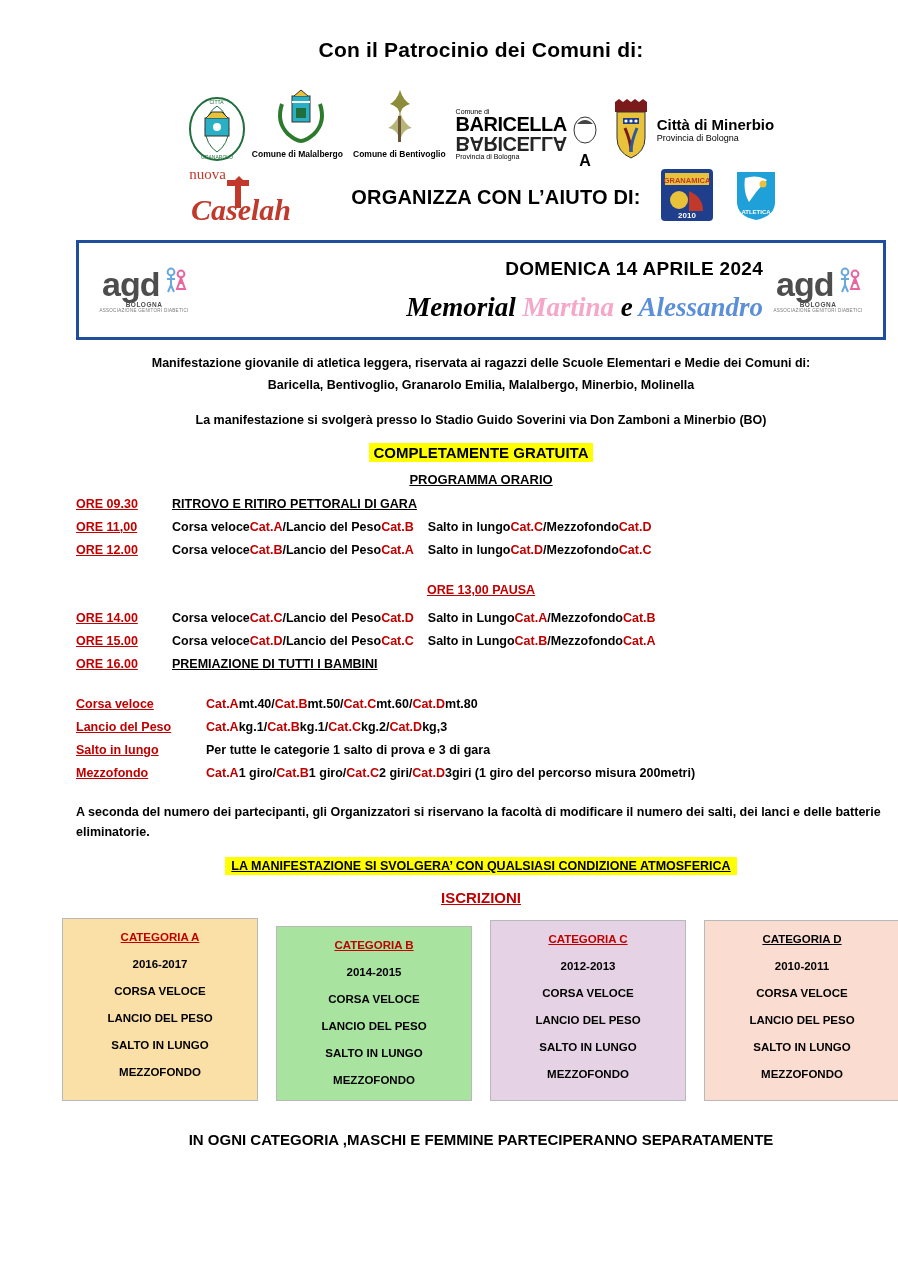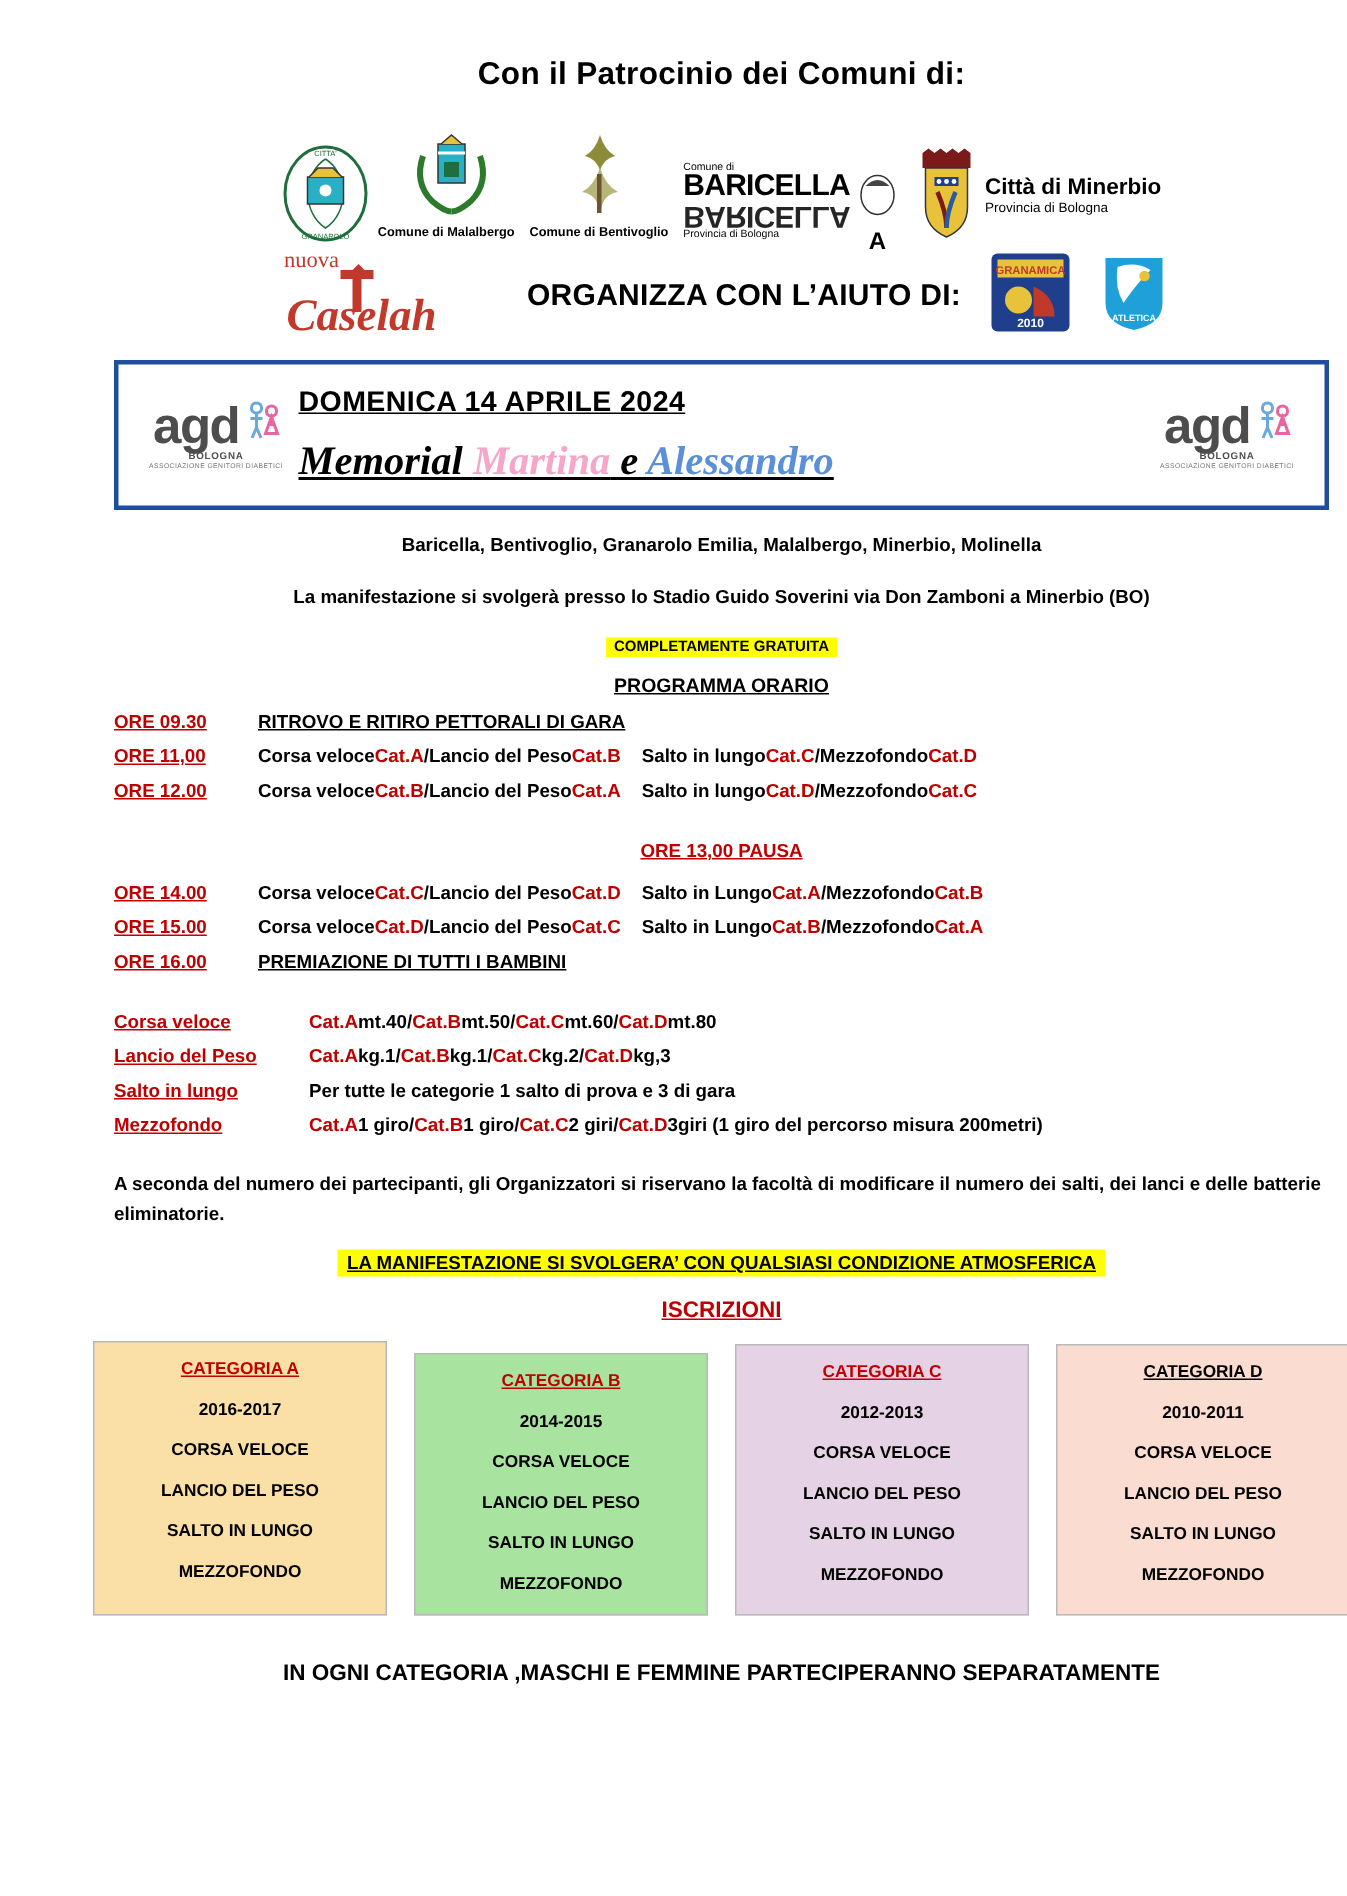--- a/index.html
+++ b/index.html
@@ -60,42 +60,42 @@
   .bluebox {
     margin:12px 44px 4px 44px;
     border:3px solid #1f4e9c;
     height:100px;
     display:flex;
     align-items:center;
     justify-content:space-between;
     padding:0 10px;
     box-sizing:border-box;
   }
-  .bluebox-center { flex:1; text-align:left;text-decoration:underline; }
+  .bluebox-center { flex:1; text-align:right; }
   .bb-date { font-size:19px; font-weight:bold; letter-spacing:0.3px; }
   .bb-memorial { margin-top:12px; font-family:"Liberation Serif", serif; font-size:27px; font-style:italic; font-weight:bold; }
   .bb-memorial .nome1 { color:#f6a6c8; }
   .bb-memorial .nome2 { color:#5b8fd8; }
 
   
   .agd { width:110px; text-align:center; line-height:1; }
   .agd-word { font-family:"Liberation Sans", sans-serif; font-weight:bold; font-size:34px; letter-spacing:-1px; color:#4d4d4d; position:relative; display:inline-block; }
   .agd-sub { font-size:6.5px; font-weight:bold; color:#4d4d4d; letter-spacing:0.5px; margin-top:1px;}
   .agd-sub2 { font-size:4.5px; color:#777; letter-spacing:0.3px; }
   .agd-figs { display:inline-block; position:relative; width:22px; height:26px; vertical-align:top; }
 
   
   .p-center { text-align:center; font-size:12.5px; font-weight:bold; }
   .p1 { margin:13px 36px 0 36px; line-height:1.75; }
   .p2 { margin:16px 36px 0 36px; }
   .hl {
     background:#ffff00;
     display:inline-block;
     padding:1px 5px;
-    font-size:10px;
+    font-size:15px;
     font-weight:bold;
   }
   .gratuita-wrap { text-align:center; margin-top:16px; }
 
   .programma {
     text-align:center;
     margin-top:10px;
     font-size:13px;
     font-weight:bold;
     text-decoration:underline;
@@ -313,20 +313,21 @@
           </svg>
         </span>
       </div>
       <div class="agd-sub">BOLOGNA</div>
       <div class="agd-sub2">ASSOCIAZIONE GENITORI DIABETICI</div>
     </div>
 
   </div>
 
   <div class="p-center p1">
+    <div>Manifestazione giovanile di atletica leggera, riservata ai ragazzi delle Scuole Elementari e Medie dei Comuni di:</div>
     <div>Baricella, Bentivoglio, Granarolo Emilia, Malalbergo, Minerbio, Molinella</div>
   </div>
   <div class="p-center p2">La manifestazione si svolgerà presso lo Stadio Guido Soverini via Don Zamboni a Minerbio (BO)</div>
 
   <div class="gratuita-wrap">
     <span class="hl">COMPLETAMENTE GRATUITA</span>
   </div>
 
   <div class="programma">PROGRAMMA ORARIO</div>
 

